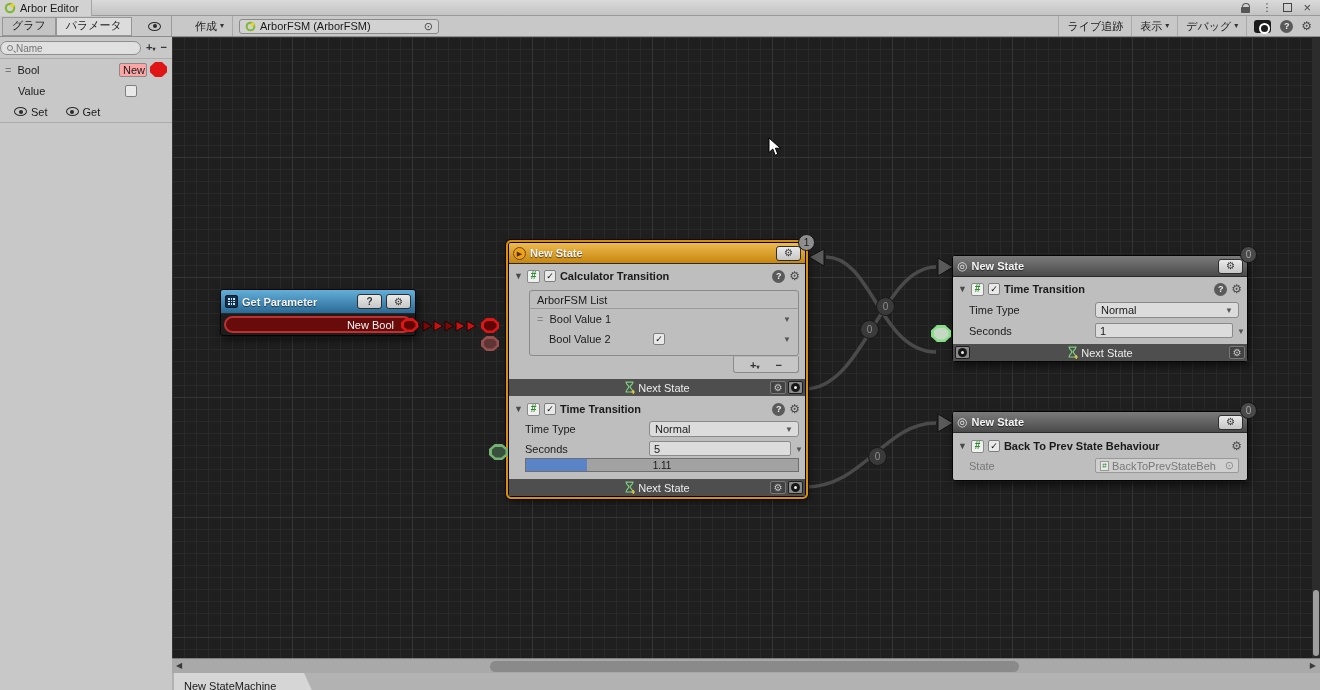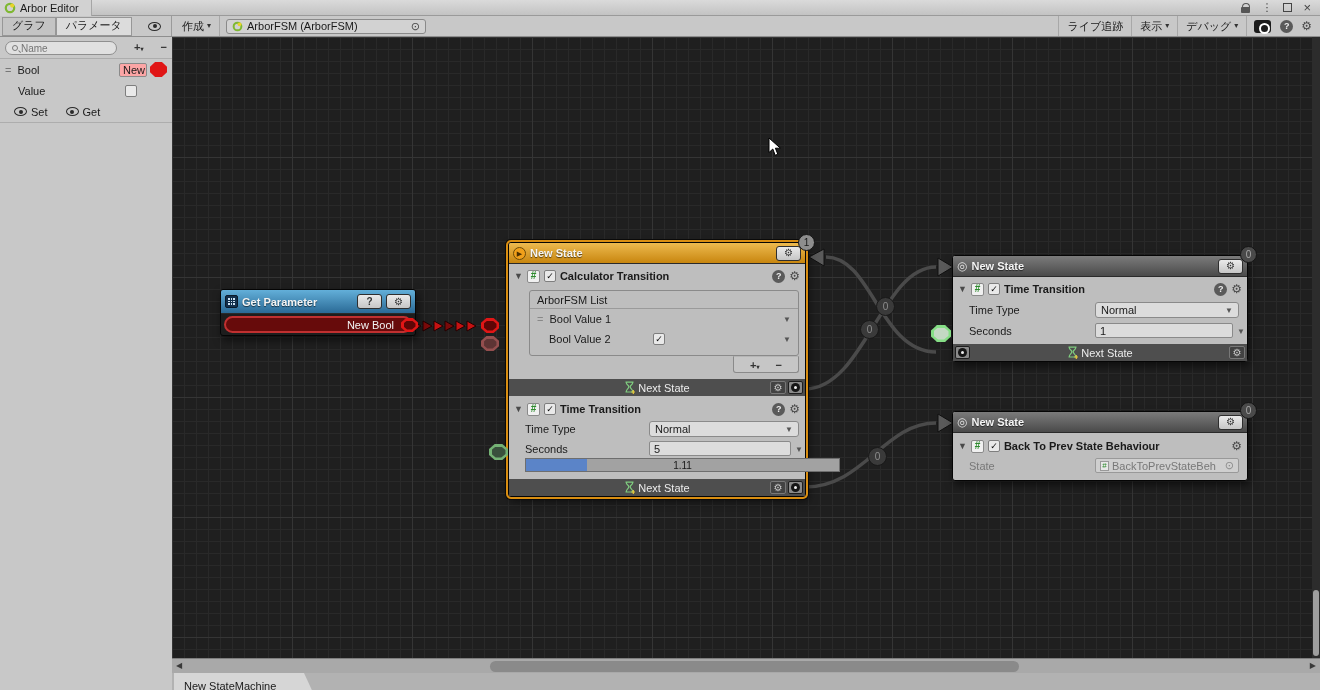--- a/index.html
+++ b/index.html
@@ -30,21 +30,21 @@
   .objfield{height:15px;background:#D2D2D2;border:1px solid #8A8A8A;border-radius:3px;display:flex;align-items:center;gap:4px;padding:0 5px}
   .eye{width:13px;height:9px;border:1.5px solid #2a2a2a;border-radius:55% 55%;position:relative;display:inline-block}
   .eye::after{content:"";position:absolute;left:50%;top:50%;width:4px;height:4px;margin:-2px 0 0 -2px;border-radius:50%;background:#2a2a2a}
   .camicon{width:17px;height:13px;background:#1b1b1b;border-radius:3px;position:relative;display:inline-block}
   .camicon::after{content:"";position:absolute;left:50%;top:50%;width:7px;height:7px;margin:-3.5px 0 0 -3.5px;border-radius:50%;border:2px solid #fff}
   .helpdot{width:13px;height:13px;border-radius:50%;background:#5A5A5A;color:#ECECEC;font-size:9px;font-weight:bold;display:flex;align-items:center;justify-content:center;line-height:1}
   .geari{color:#4A4A4A;font-size:12px;line-height:1}
 
   
   .panel{position:absolute;left:0;top:37px;width:172px;height:653px;background:#C8C8C8}
-  .searchrow{display:flex;align-items:flex-start;gap:17px;padding:4px 5px 3px 5px;border-bottom:1px solid #ADADAD}
+  .searchrow{display:flex;align-items:flex-start;gap:5px;padding:4px 5px 3px 0;border-bottom:1px solid #ADADAD}
   .search{flex:1;height:14px;background:#E0E0E0;border:1px solid #8F8F8F;border-radius:8px;display:flex;align-items:center;gap:3px;padding:0 6px}
   .search input{border:none;background:transparent;outline:none;font-size:10px;width:68px;color:#333;font-family:inherit}
   .mag{width:6px;height:6px;border:1.4px solid #7a7a7a;border-radius:50%;position:relative;display:inline-block;flex:none}
   .mag::after{content:"";position:absolute;left:5px;top:5px;width:3px;height:1.4px;background:#7a7a7a;transform:rotate(45deg)}
   .prow{display:flex;align-items:center;height:21px;padding:0 5px}
   .pname{background:#fca5a5;border:1px solid #8A8A8A;border-radius:2px;height:14px;width:28px;padding:0 3px;display:flex;align-items:flex-end;overflow:hidden}
   .cb{width:12px;height:12px;background:#E9E9E9;border:1px solid #7E7E7E;border-radius:2px;display:flex;align-items:center;justify-content:center;font-size:9px;color:#111;line-height:1;flex:none}
 
   
   .canvas{position:absolute;left:172px;top:37px;width:1148px;height:621px;background-color:#1F1F1F;
@@ -154,21 +154,21 @@
   <div class="toolbar">
     <div class="tleft">
       <div class="ttab">
           <span>グラフ</span>
         </div>
       <div class="ttab active">
           <span>パラメータ</span>
         </div>
       <span class="eye" style="margin-left:auto;margin-right:10px"></span>
     </div>
-    <div class="tbtn" style="margin-left:2px">
+    <div class="tbtn" style="margin-left:15px">
       <span>作成</span>
       <span class="caret">▾</span>
     </div>
     <div class="objfield" style="width:200px;margin-left:6px">
       <svg width="11" height="11" viewBox="0 0 12 12">
           <circle cx="6" cy="6" r="4.2" fill="none" stroke="#7FB832" stroke-width="2.2"></circle>
           <circle cx="8.2" cy="3.6" r="2.1" fill="#E8D42A"></circle>
         </svg>
       <span style="flex:1;white-space:nowrap;overflow:hidden">ArborFSM (ArborFSM)</span>
       <span style="color:#444">⊙</span>
@@ -341,21 +341,21 @@
           <span class="ddc">▼</span>
         </div>
       </div>
       <div class="frow" style="top:198px;height:19px">
         <span class="flabel">Seconds</span>
         <div class="inputf" style="left:140px;width:142px;top:0">
           <span>5</span>
         </div>
         <span class="ddc" style="position:absolute;left:286px;top:4px;margin:0">▼</span>
       </div>
-      <div class="progress" style="left:16px;top:215px;width:315px;height:14px">
+      <div class="progress" style="left:16px;top:215px;width:274px;height:14px">
         <span class="pfill" style="width:61px"></span>
         <span class="ptext">1.11</span>
       </div>
 
       <div class="nextbar" style="top:236px">
         <div class="nextlabel">
           <svg class="hourglass" width="11" height="13" viewBox="0 0 11 13">
               <path d="M1.5 1.2h8M1.5 11h8M2.2 1.2c0 3 2.6 2.6 2.6 4.6S2.2 8.2 2.2 11M8.8 1.2c0 3-2.6 2.6-2.6 4.6s2.6 2.4 2.6 5.2" stroke="#7FCB7F" stroke-width="1.2" fill="none"></path>
               <path d="M7.3 11h4M9.3 9v4" stroke="#E8C83C" stroke-width="1.2"></path>
             </svg>

